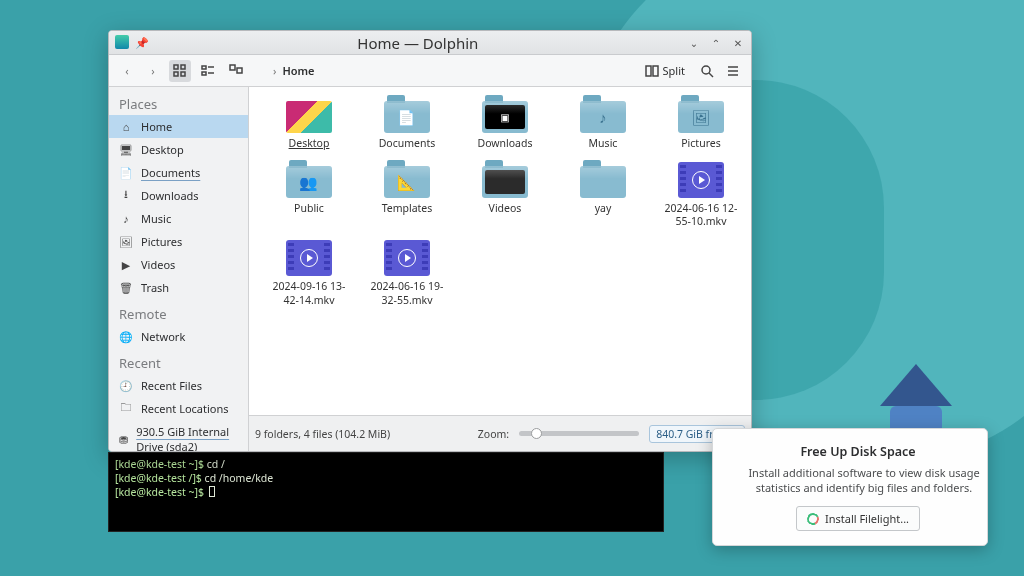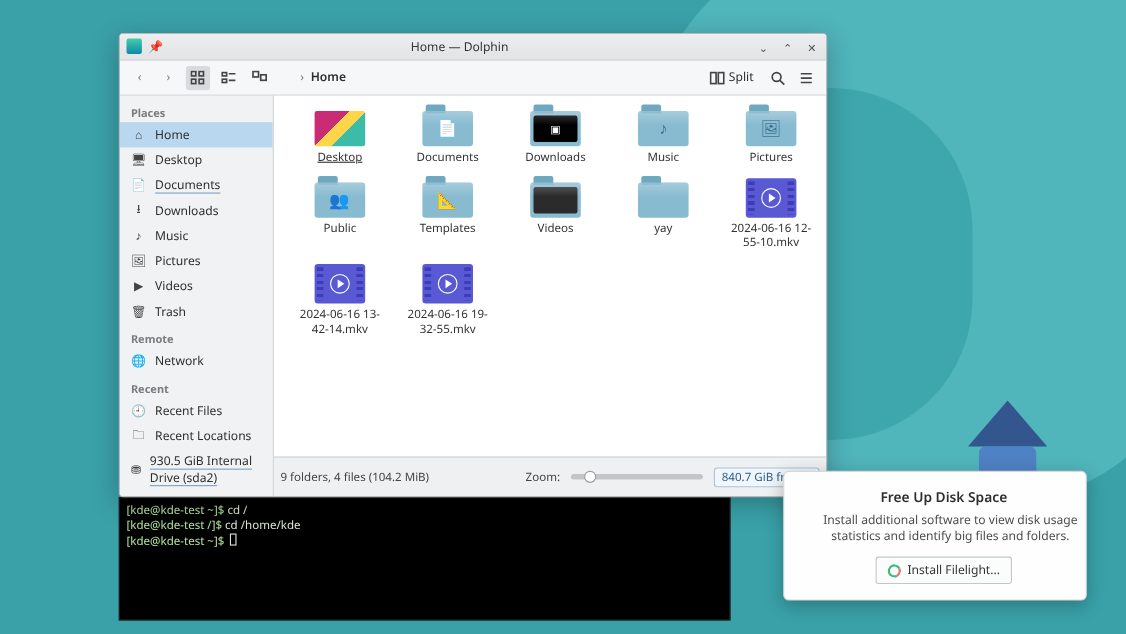--- a/index.html
+++ b/index.html
@@ -15,38 +15,38 @@
   .tower .roof { width:0; height:0; border-left:36px solid transparent; border-right:36px solid transparent; border-bottom:42px solid #33568e; margin:auto; }
   .tower .win { position:absolute; top:70px; left:24px; width:24px; height:30px; background:#2e5796; border-radius:4px; }
 
   
   .dolphin { position:absolute; left:108px; top:30px; width:644px; height:422px; background:#f6f7f8; border:1px solid #b7b9bc; border-radius:4px; box-shadow:0 6px 24px rgba(0,0,0,.25); overflow:hidden; z-index:2; display:flex; flex-direction:column; font-size:11px; color:#2e2f30; }
 
   .titlebar { height:24px; background:linear-gradient(#eceef0,#e1e3e5); border-bottom:1px solid #c9cbce; display:flex; align-items:center; padding:0 6px; }
   .titlebar .left-icons { display:flex; gap:6px; }
   .titlebar .app-icon { width:14px; height:14px; background:linear-gradient(#4ca,#18a); border-radius:2px; }
   .titlebar .pin-icon { font-size:11px; }
-  .titlebar .title { flex:1; text-align:center; font-size:11px; color:#333; }
+  .titlebar .title { flex:1; text-align:center; font-size:15px; color:#333; }
   .titlebar .winctrl { display:flex; gap:8px; }
   .titlebar .ctrlbtn { width:14px; height:14px; display:flex; align-items:center; justify-content:center; font-size:10px; color:#555; cursor:pointer; }
 
   .toolbar { height:32px; border-bottom:1px solid #d0d1d3; display:flex; align-items:center; padding:0 8px; gap:6px; }
   .navback, .navfwd, .navup { width:20px; height:20px; display:flex; align-items:center; justify-content:center; color:#777; }
   .viewbtn { width:22px; height:22px; display:flex; align-items:center; justify-content:center; border-radius:3px; }
   .viewbtn.active { background:#d8dadd; }
   .crumb { margin-left:20px; display:flex; align-items:center; gap:6px; }
   .crumb-sep { color:#777; }
   .crumb-label { font-weight:600; }
   .tool-spacer { flex:1; }
   .splitbtn { display:flex; align-items:center; gap:4px; padding:3px 6px;justify-content:center; }
   .ham, .search { width:20px; height:20px; display:flex; align-items:center; justify-content:center; color:#555; }
 
   .dolphin-body { flex:1; display:flex; min-height:0; }
   .sidebar { width:174px; border-right:1px solid #d0d1d3; background:#f1f2f3; overflow:auto; padding-top:2px; }
-  .sb-section { padding:6px 10px 2px 10px; color:#7a7c7f; font-size:10px;font-weight:bold; }
+  .sb-section { padding:6px 10px 2px 10px; color:#7a7c7f; font-size:13px; }
   .sb-item { display:flex; align-items:center; gap:8px; padding:4px 10px 4px 10px; cursor:pointer; }
   .sb-item.active { background:#b9d8f0; }
   .sb-item.underline .lbl { text-decoration:underline; text-decoration-color:#7aa0c4; text-underline-offset:3px; }
   .sb-ico { width:14px; height:14px; display:flex; align-items:center; justify-content:center; color:#444; font-size:11px; }
   .sb-item .lbl { font-size:11px; color:#2d2e30; }
 
   .content { flex:1; display:flex; flex-direction:column; background:#fff; }
   .grid { flex:1; padding:10px 8px 0 18px; overflow:auto; }
   .row { display:flex; gap:14px; margin-bottom:12px; }
   .item { width:84px; display:flex; flex-direction:column; align-items:center; text-align:center; font-size:10.5px; cursor:pointer; }
@@ -70,21 +70,21 @@
   .vidfile .play { width:18px; height:18px; border:1.6px solid #fff; border-radius:50%; display:flex; align-items:center; justify-content:center; }
   .vidfile .play::after { content:""; width:0; height:0; border-left:6px solid #fff; border-top:4px solid transparent; border-bottom:4px solid transparent; margin-left:2px; }
 
   .statusbar { height:36px; border-top:1px solid #d0d1d3; background:#eff0f1; display:flex; align-items:center; font-size:10.5px; padding:0 6px; gap:10px; color:#444; }
   .statusbar .sp { flex:1; }
   .zoom-slider { width:120px; height:5px; background:#c3c5c8; border-radius:3px; position:relative; }
   .zoom-slider .thumb { position:absolute; top:-3px; left:12px; width:11px; height:11px; background:#fff; border:1px solid #9b9d9f; border-radius:50%; }
   .free-btn { display:flex; align-items:center; gap:4px; background:#f0f6fb; border:1px solid #a9c5dc; padding:1px 6px; border-radius:3px; color:#2c5f87; }
 
   
-  .term-wrap { position:absolute; left:108px; top:452px; width:556px; height:112px; background:#000; border:1px solid #222; z-index:1; font-family:"DejaVu Sans Mono","Menlo",monospace; font-size:10.5px; color:#dfe8d6; padding:4px 6px; white-space:pre; overflow:hidden; }
+  .term-wrap { position:absolute; left:108px; top:452px; width:556px; height:80px; background:#000; border:1px solid #222; z-index:1; font-family:"DejaVu Sans Mono","Menlo",monospace; font-size:10.5px; color:#dfe8d6; padding:4px 6px; white-space:pre; overflow:hidden; }
   .term-wrap .prompt { color:#b6e59e; }
   .term-wrap .cursor { display:inline-block; width:6px; height:11px; border:1px solid #dfe8d6; margin-left:2px; vertical-align:-1px; }
 
   
   .popup { position:absolute; right:36px; bottom:30px; width:276px; background:#fefefe; border:1px solid #d5d7d9; border-radius:5px; box-shadow:0 4px 16px rgba(0,0,0,.25); z-index:3; padding:14px 0 14px 16px; text-align:center; font-size:11px; color:#4b4d4f; }
   .popup h3 { margin:0 0 6px 0; font-size:12.5px; color:#2d2e30; font-weight:600; }
   .popup p { margin:0 0 10px 12px; line-height:1.35; }
   .popup .action { display:inline-flex; align-items:center; gap:6px; border:1px solid #c4c7ca; background:#fbfcfc; padding:4px 10px; border-radius:3px; font-size:11px; color:#333; cursor:pointer; }
   .popup .filelight { width:12px; height:12px; border:2px solid #3bbd7a; border-right-color:#e7716b; border-radius:50%; transform:rotate(20deg); }
 
@@ -311,21 +311,21 @@
               <div class="item-name">2024-06-16 12-55-10.mkv</div>
             </div>
           </div>
           <div class="row">
             <div class="item">
               <div class="ficon">
                 <div class="vidfile">
                   <div class="play"></div>
                 </div>
               </div>
-              <div class="item-name">2024-06-16 13-42-14.mkv</div>
+              <div class="item-name">2024-09-16 13-42-14.mkv</div>
             </div>
             <div class="item">
               <div class="ficon">
                 <div class="vidfile">
                   <div class="play"></div>
                 </div>
               </div>
               <div class="item-name">2024-06-16 19-32-55.mkv</div>
             </div>
           </div>

